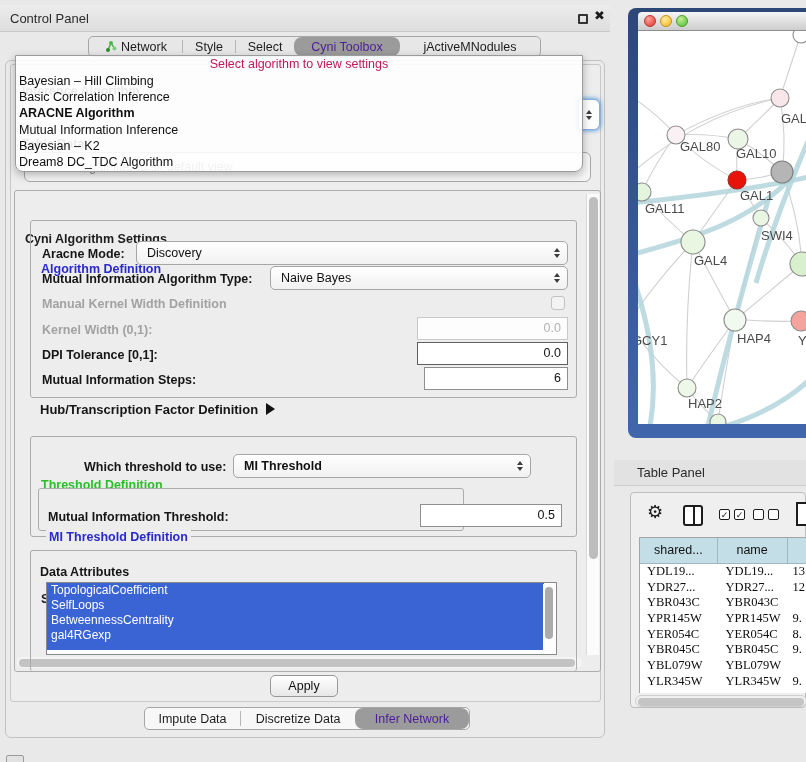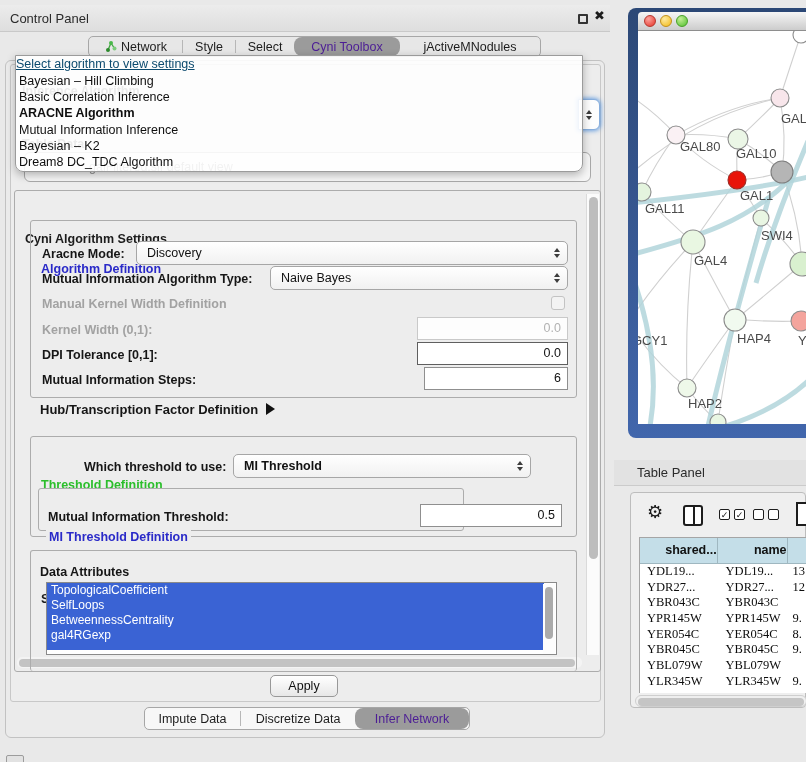--- a/index.html
+++ b/index.html
@@ -37,21 +37,21 @@
     border:1px solid #88AEDC; border-radius:0 6px 6px 0;
     box-shadow:0 0 4px 1px rgba(86,148,222,.85); }
   .combo-behind { left:24px; top:152px; width:567px; height:30px; background:#F6F6F6;
     border:1px solid #A9A9A9; border-radius:6px; font-size:12.5px; color:#8E8E8E;
     line-height:28px; padding-left:64px; }
 
   
   .popup { left:15px; top:55px; width:568px; height:117px;
     background:rgba(255,255,255,0.88); border:1px solid #9B9B9B;
     border-radius:0 0 8px 8px; box-shadow:0 3px 9px rgba(0,0,0,.28); z-index:10; }
-  .popup-hint { text-align:left; font-size:12.5px; color:#0c4a6e; height:17px; line-height:17px;text-decoration:underline; }
+  .popup-hint { text-align:center; font-size:12.5px; color:#be185d; height:17px; line-height:17px; }
   .popup-item { font-size:12.5px; color:#0f0f0f; height:16.2px; line-height:16.2px; padding-left:3px; }
   .popup-item.bold { font-weight:bold; }
 
   
   .group { position:absolute; border:1px solid #ACACAC; border-radius:3px; }
   .group-title { position:absolute; top:-8px; left:7px; background:#EDEDED; padding:10px 3px;
     font-size:12.5px; font-weight:bold; color:#1c1c1c; line-height:15px;margin-top:39px; }
   .gt-blue { color:#2A2AC8; }
   .gt-green { color:#2BBE2B; }
 
@@ -136,22 +136,22 @@
     border:2px solid #1d1d1d; border-radius:3px; background:#fff; }
   .cols-icon i { position:absolute; left:8px; top:0; width:2px; height:17px; background:#1d1d1d; }
   .cb { position:absolute; top:0; width:11px; height:11px; border:1.5px solid #1d1d1d;
     border-radius:2px; background:#fff; font-size:9px; line-height:10px; text-align:center; color:#111; }
   .doc-icon { position:absolute; left:165px; top:9px; width:16px; height:24px;
     border:2px solid #1d1d1d; background:#fff; }
 
   .tbl { position:absolute; left:8px; top:44px; width:168px; height:156px; overflow:hidden;
     border-left:1px solid #A5A5A5; border-top:1px solid #A5A5A5; background:#fff; }
   .thead { display:flex; height:26px; background:#C4DEE8; border-bottom:1px solid #9FB7C0; }
-  .thcell { font-size:12.5px; color:#111; text-align:right; line-height:25px;
-    border-right:1px solid #9FB7C0;font-weight:bold; }
+  .thcell { font-size:12.5px; color:#111; text-align:center; line-height:25px;
+    border-right:1px solid #9FB7C0; }
   .tbody { height:130px; overflow:hidden; }
   .trow { display:flex; height:15.7px;font-family:Liberation Serif, serif; }
   .tcell { font-size:12.5px; color:#0d0d0d; line-height:15.7px; white-space:nowrap; overflow:hidden; }
   .c0 { width:80px; padding-left:7px; }
   .c1 { width:72px; padding-left:8px; }
   .c2 { width:20px; padding-left:5px; }
   .th0 { width:80px; } .th1 { width:72px; } .th2 { width:20px; }
   .tp-hscroll { position:absolute; left:4px; top:202px; width:172px; height:12px;
     background:#EFEFEF; border:1px solid #CFCFCF; border-radius:6px; }
   .tp-hthumb { position:absolute; left:2px; top:1.5px; width:166px; height:8px;

